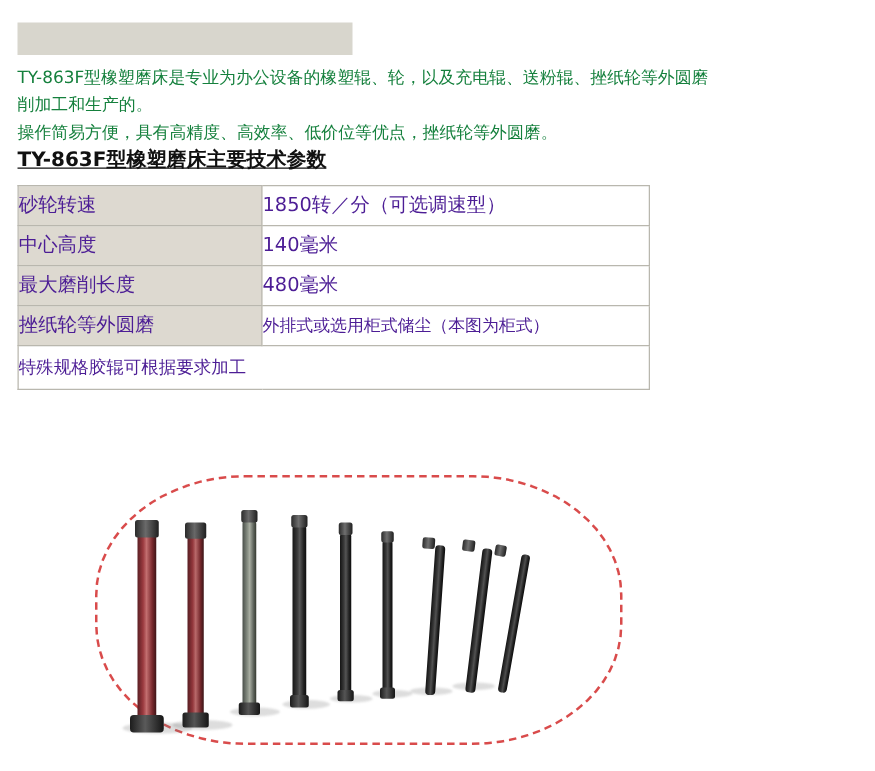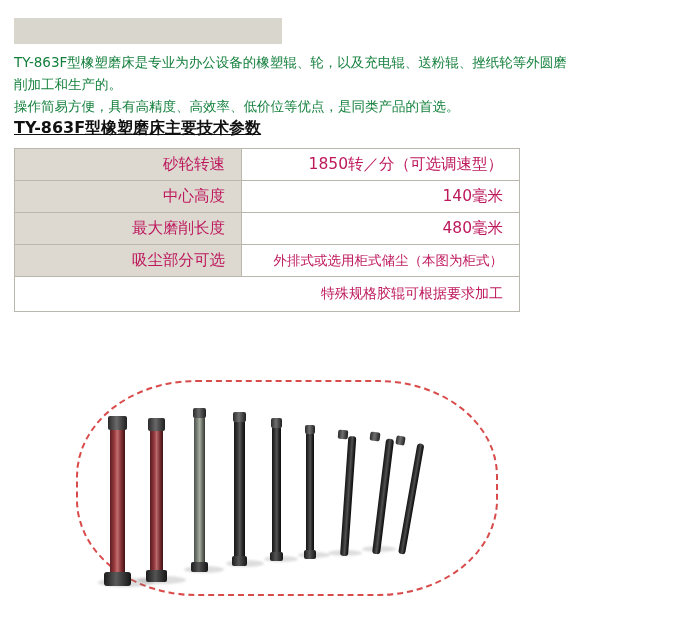--- a/index.html
+++ b/index.html
@@ -74,24 +74,24 @@
     left: 14px;
     top: 148px;
     width: 506px;
     border-collapse: collapse;
     table-layout: fixed;
   }
   .spec-table td {
     border: 1px solid #b9b7ae;
     height: 31px;
     font-size: 15px;
-    text-align: right;
+    text-align: left;
     vertical-align: middle;
-    color: #be185d;
-    padding: 0 16px;
+    color: #4c1d95;
+    padding: 0 0;
   }
   .spec-table td.label {
     width: 194px;
     background: #ddd9d0;
     font-size: 15.5px;
   }
   .spec-table td.value {
     background: #ffffff;
     font-size: 15.5px;
   }
@@ -141,41 +141,41 @@
 </head>
 <body>
 
 <div class="page">
 
   <div class="title-band"></div>
 
   <div class="intro">
     <p>TY-863F型橡塑磨床是专业为办公设备的橡塑辊、轮，以及充电辊、送粉辊、挫纸轮等外圆磨</p>
     <p>削加工和生产的。</p>
-    <p>操作简易方便，具有高精度、高效率、低价位等优点，是同类产品的首选。</p>
+    <p>操作简易方便，具有高精度、高效率、低价位等优点，挫纸轮等外圆磨。</p>
   </div>
 
   <div class="section-heading">TY-863F型橡塑磨床主要技术参数</div>
 
   <table class="spec-table">
     <tbody>
       <tr>
         <td class="label">砂轮转速</td>
         <td class="value">1850转／分（可选调速型）</td>
       </tr>
       <tr>
         <td class="label">中心高度</td>
         <td class="value">140毫米</td>
       </tr>
       <tr>
         <td class="label">最大磨削长度</td>
         <td class="value">480毫米</td>
       </tr>
       <tr>
-        <td class="label">吸尘部分可选</td>
+        <td class="label">挫纸轮等外圆磨</td>
         <td class="value small">外排式或选用柜式储尘（本图为柜式）</td>
       </tr>
       <tr>
         <td class="footnote" colspan="2">特殊规格胶辊可根据要求加工</td>
       </tr>
     </tbody>
   </table>
 
   <div class="photo-frame"></div>
   <div class="rollers">

